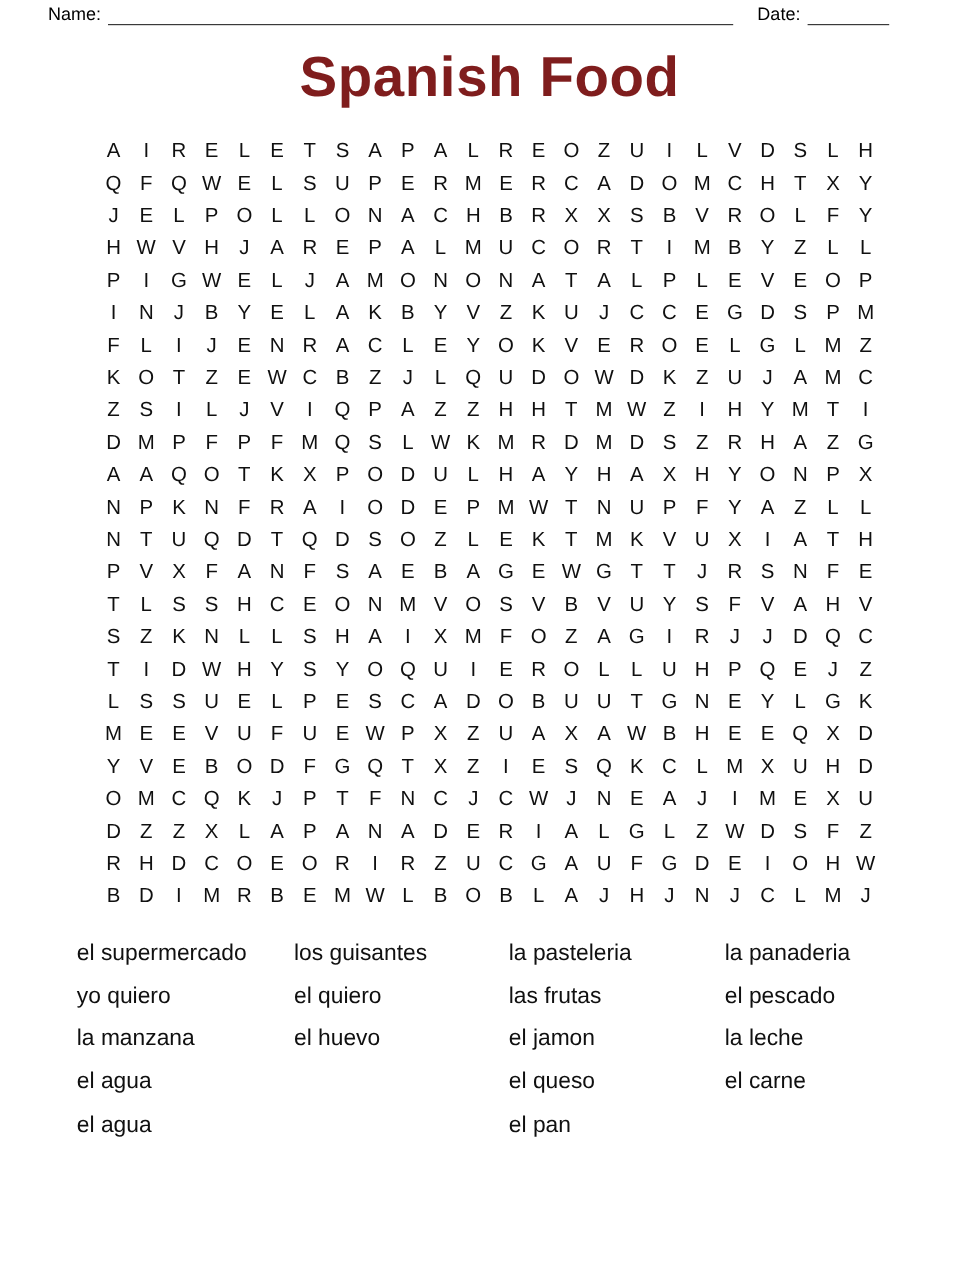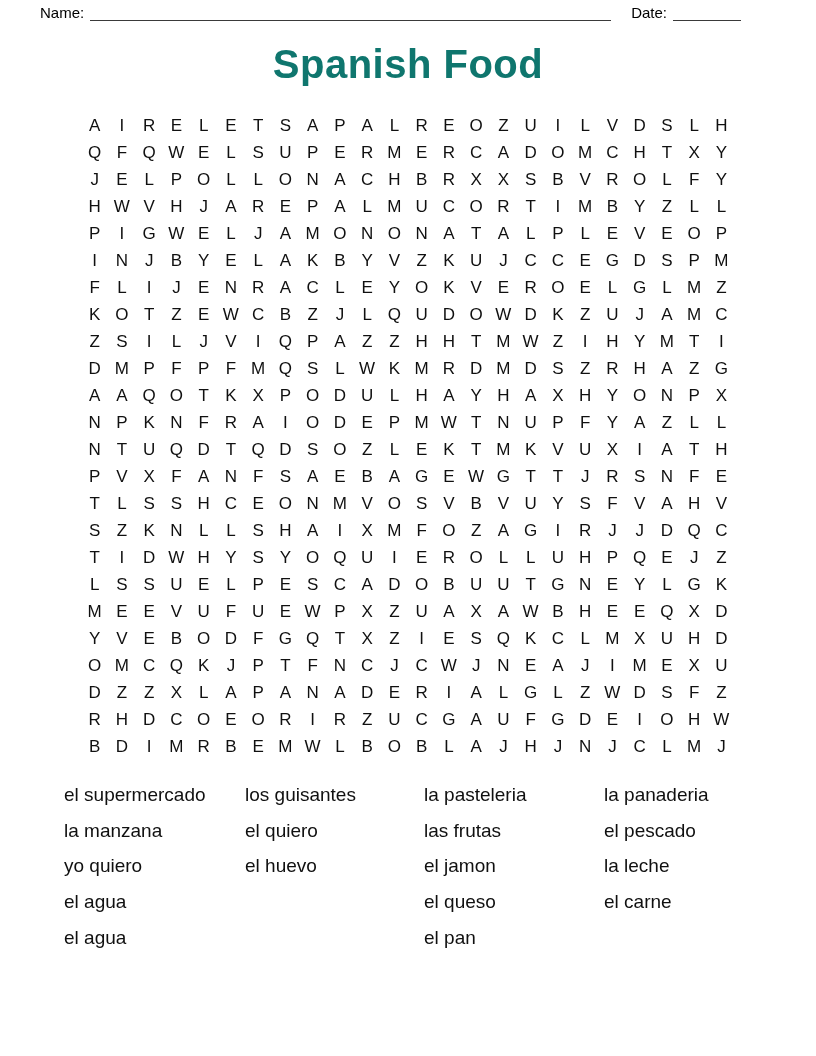--- a/index.html
+++ b/index.html
@@ -36,26 +36,26 @@
     margin: 0 20px 1px 6px;
   }
   .date-line {
     width: 68px;
     margin: 0 0 1px 6px;
   }
 
   
   .title {
     text-align: center;
-    font-size: 40px;
+    font-size: 47px;
     font-weight: 600;
     letter-spacing: 0.5px;
     margin-top: 15px;
     line-height: 54px;
-    color: #0f766e;
+    color: #7f1d1d;
   }
 
   
   .grid {
     width: 654px;
     margin: 21px auto 0 auto;
     display: grid;
     grid-template-columns: repeat(24, 1fr);
     grid-auto-rows: 27px;
   }
@@ -670,22 +670,22 @@
     <span class="cell">J</span>
     <span class="cell">C</span>
     <span class="cell">L</span>
     <span class="cell">M</span>
     <span class="cell">J</span>
   </div>
 
 <div class="word-list">
     <div class="word-col">
       <div class="word">el supermercado</div>
+      <div class="word">yo quiero</div>
       <div class="word">la manzana</div>
-      <div class="word">yo quiero</div>
       <div class="word">el agua</div>
       <div class="word">el agua</div>
     </div>
     <div class="word-col">
       <div class="word">los guisantes</div>
       <div class="word">el quiero</div>
       <div class="word">el huevo</div>
     </div>
     <div class="word-col">
       <div class="word">la pasteleria</div>

